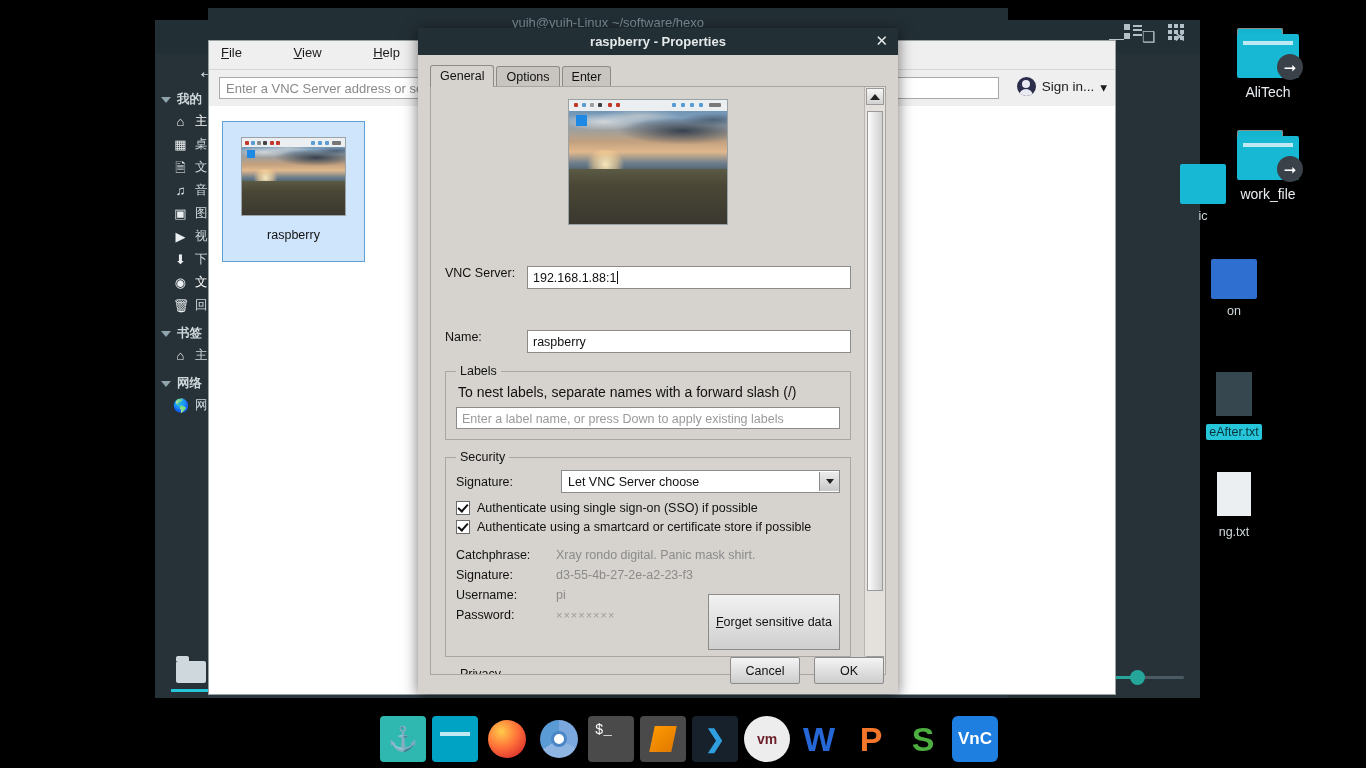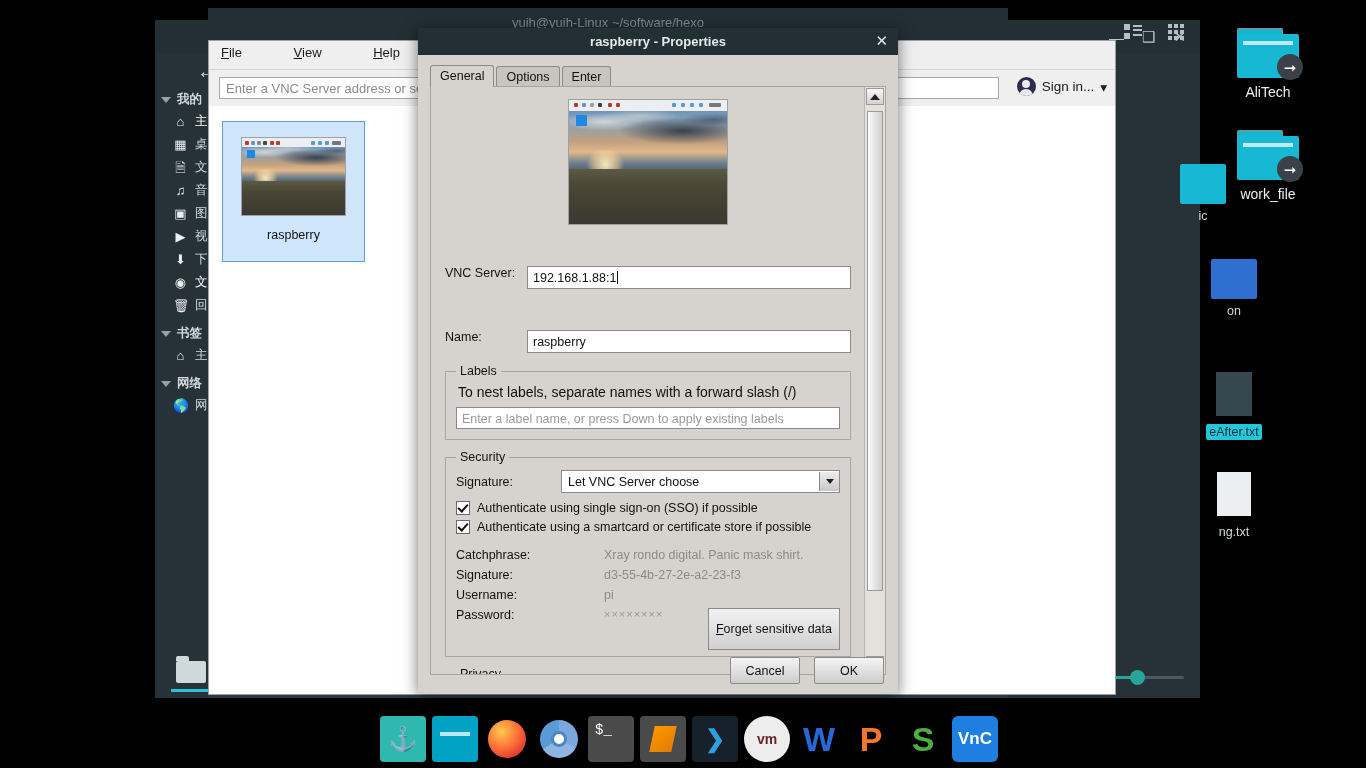--- a/index.html
+++ b/index.html
@@ -123,25 +123,25 @@
   .encrow{display:flex;align-items:center;margin-bottom:8px;}
   .enclabel{width:105px;font-size:12.5px;color:#111;}
   .combo{flex:1;height:21px;border:1px solid #8b8b8b;background:#fff;display:flex;align-items:center;font-size:12.5px;color:#111;}
   .combo .txt{flex:1;padding-left:6px;}
   .combo .arrowbox{width:19px;height:19px;background:linear-gradient(#ececec,#c9c9c9);border-left:1px solid #8b8b8b;
       display:flex;align-items:center;justify-content:center;}
   .arrow-dn{width:0;height:0;border-left:4px solid transparent;border-right:4px solid transparent;border-top:5px solid #222;}
   .ckrow{display:flex;align-items:center;margin-bottom:5px;font-size:12.5px;color:#111;}
   .ck{width:12px;height:12px;border:1px solid #6b6b6b;background:#fff;margin-right:7px;position:relative;flex:none;}
   .ck.on:after{content:"";position:absolute;left:3px;top:0px;width:4px;height:8px;border:solid #111;border-width:0 2px 2px 0;transform:rotate(42deg);}
-  .inforow{display:flex;margin-top:6px;font-size:12.5px;gap:48px;}
+  .inforow{display:flex;align-items:center;margin-top:6px;font-size:12.5px;}
   .infolabel{width:100px;color:#111;}
   .infoval{color:#8b8b8b;}
   .pwd{color:#9a9a9a;letter-spacing:1px;font-size:11px;}
-  #forget-btn{position:absolute;right:10px;bottom:6px;font-size:12.5px;padding:13px 7px;
+  #forget-btn{position:absolute;right:10px;bottom:6px;font-size:12.5px;padding:20px 7px;
       background:linear-gradient(#f2f2f2,#cfcfcf);border:1px solid #8b8b8b;color:#111;cursor:pointer;}
   #forget-btn u{text-decoration:underline;}
   #dlg-vscroll{position:absolute;right:0;top:0;width:20px;bottom:0;background:#e4e1dd;border-left:1px solid #b9b6b1;}
   .sb-arrow{width:18px;height:17px;background:linear-gradient(#f6f6f6,#d2d2d2);border:1px solid #9a9a9a;
       display:flex;align-items:center;justify-content:center;box-sizing:border-box;margin:1px;cursor:pointer;}
   #dlg-vscroll .thumb{position:absolute;left:2px;right:2px;top:24px;height:480px;
       background:linear-gradient(90deg,#fbfbfb,#cfcfcf);border:1px solid #9a9a9a;box-sizing:border-box;cursor:pointer;}
   #dlg-vscroll .bot{position:absolute;bottom:0;left:0;}
   #dlg-buttons{position:absolute;right:14px;bottom:10px;display:flex;gap:14px;}
   .dbtn{width:68px;height:25px;font-size:12.5px;background:linear-gradient(#f4f4f4,#cdcdcd);

